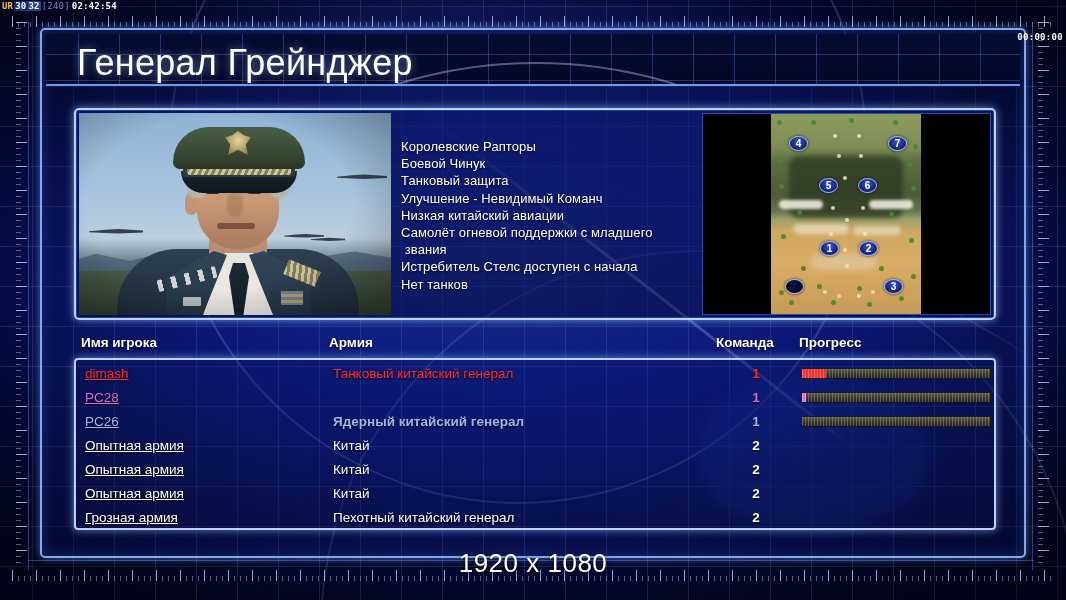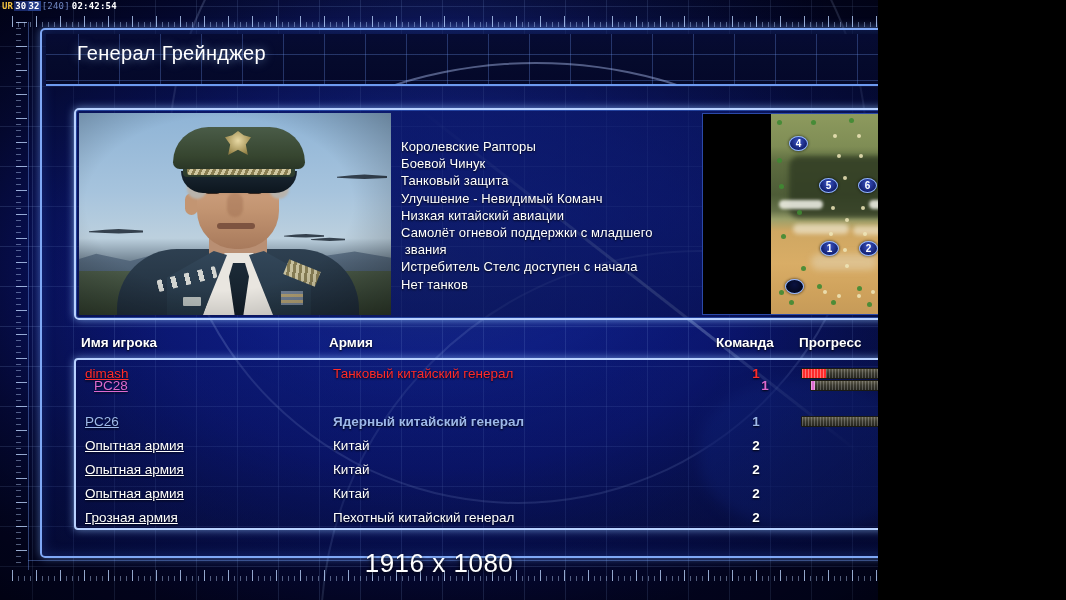--- a/index.html
+++ b/index.html
@@ -2,21 +2,21 @@
 <html><head>
 <meta charset="utf-8">
 <style>
   * { box-sizing: border-box; margin: 0; padding: 0; }
   html, body {
     width: 1066px; height: 600px;
     background: #000;
     font-family: "Liberation Sans", sans-serif;
     overflow: hidden;
   }
-  #root { position: relative; width: 878px; height: 600px; overflow: hidden; }
+  #root { position: relative; width: 1066px; height: 600px; overflow: hidden; }
 
   
   .bg-base {
     position: absolute; inset: 0;
     background:
       radial-gradient(ellipse 70% 60% at 48% 45%, #1a2f8c 0%, #10208f 28%, #0a1470 55%, #060c44 78%, #03062a 100%);
   }
   .bg-grid {
     position: absolute; inset: 0;
     background-image:
@@ -132,21 +132,21 @@
       linear-gradient(to bottom, rgba(110,150,240,.30) 1px, transparent 1px);
     background-size: 41px 26px; background-position: -9px -6px;
   }
   .titlebar .tb-arc {
     position: absolute; left: 170px; top: 28px;
     width: 640px; height: 430px; border-radius: 50%;
     border: 2px solid rgba(185,205,255,.42);
   }
   .page-title {
     position: absolute; left: 31px; top: 8px;
-    font-size: 20px; font-weight: 400; color: #ffffff;
+    font-size: 36px; font-weight: 400; color: #ffffff;
     letter-spacing: .3px; text-shadow: 0 0 10px rgba(160,200,255,.6); text-align: center;
   }
 
   
   .infopanel {
     position: absolute; left: 32px; top: 78px;
     width: 922px; height: 212px;
     border: 2px solid #b9d2ff;
     border-radius: 5px;
     background: linear-gradient(180deg, rgba(12,26,112,.55), rgba(8,16,72,.55));
@@ -561,21 +561,21 @@
     <div class="tablebox">
       <div id="rows-host">
           <div class="trow" style="top: 2px;">
             <div class="cell c-name" style="color: rgb(255, 43, 43);">dimash</div>
             <div class="cell c-army" style="color: rgb(255, 43, 43);">Танковый китайский генерал</div>
             <div class="cell c-team" style="color: rgb(255, 43, 43); font-weight: bold;">1</div>
             <div class="bar">
               <div class="bar-fill" style="width: 13%; background-color: rgb(255, 43, 43);"></div>
             </div>
           </div>
-          <div class="trow" style="top: 14px; margin-left: 9px;">
+          <div class="trow" style="top: 26px;">
             <div class="cell c-name" style="color: rgb(221, 106, 208);">PC28</div>
             <div class="cell c-team" style="color: rgb(221, 106, 208); font-weight: bold;">1</div>
             <div class="bar">
               <div class="bar-fill" style="width: 2%; background-color: rgb(221, 106, 208);"></div>
             </div>
           </div>
           <div class="trow" style="top: 50px;">
             <div class="cell c-name" style="color: rgb(157, 184, 234);">PC26</div>
             <div class="cell c-army" style="color: rgb(157, 184, 234); font-weight: bold;">Ядерный китайский генерал</div>
             <div class="cell c-team" style="color: rgb(157, 184, 234); font-weight: bold;">1</div>
@@ -603,15 +603,15 @@
             <div class="cell c-army" style="color: rgb(255, 255, 255);">Пехотный китайский генерал</div>
             <div class="cell c-team" style="color: rgb(255, 255, 255); font-weight: bold;">2</div>
           </div>
         </div>
     </div>
 
   </div>
 
   <div class="vignette"></div>
 
-  <div class="resolution">1916 x 1080</div>
+  <div class="resolution">1920 x 1080</div>
 
 </div>
 
 </body></html>

